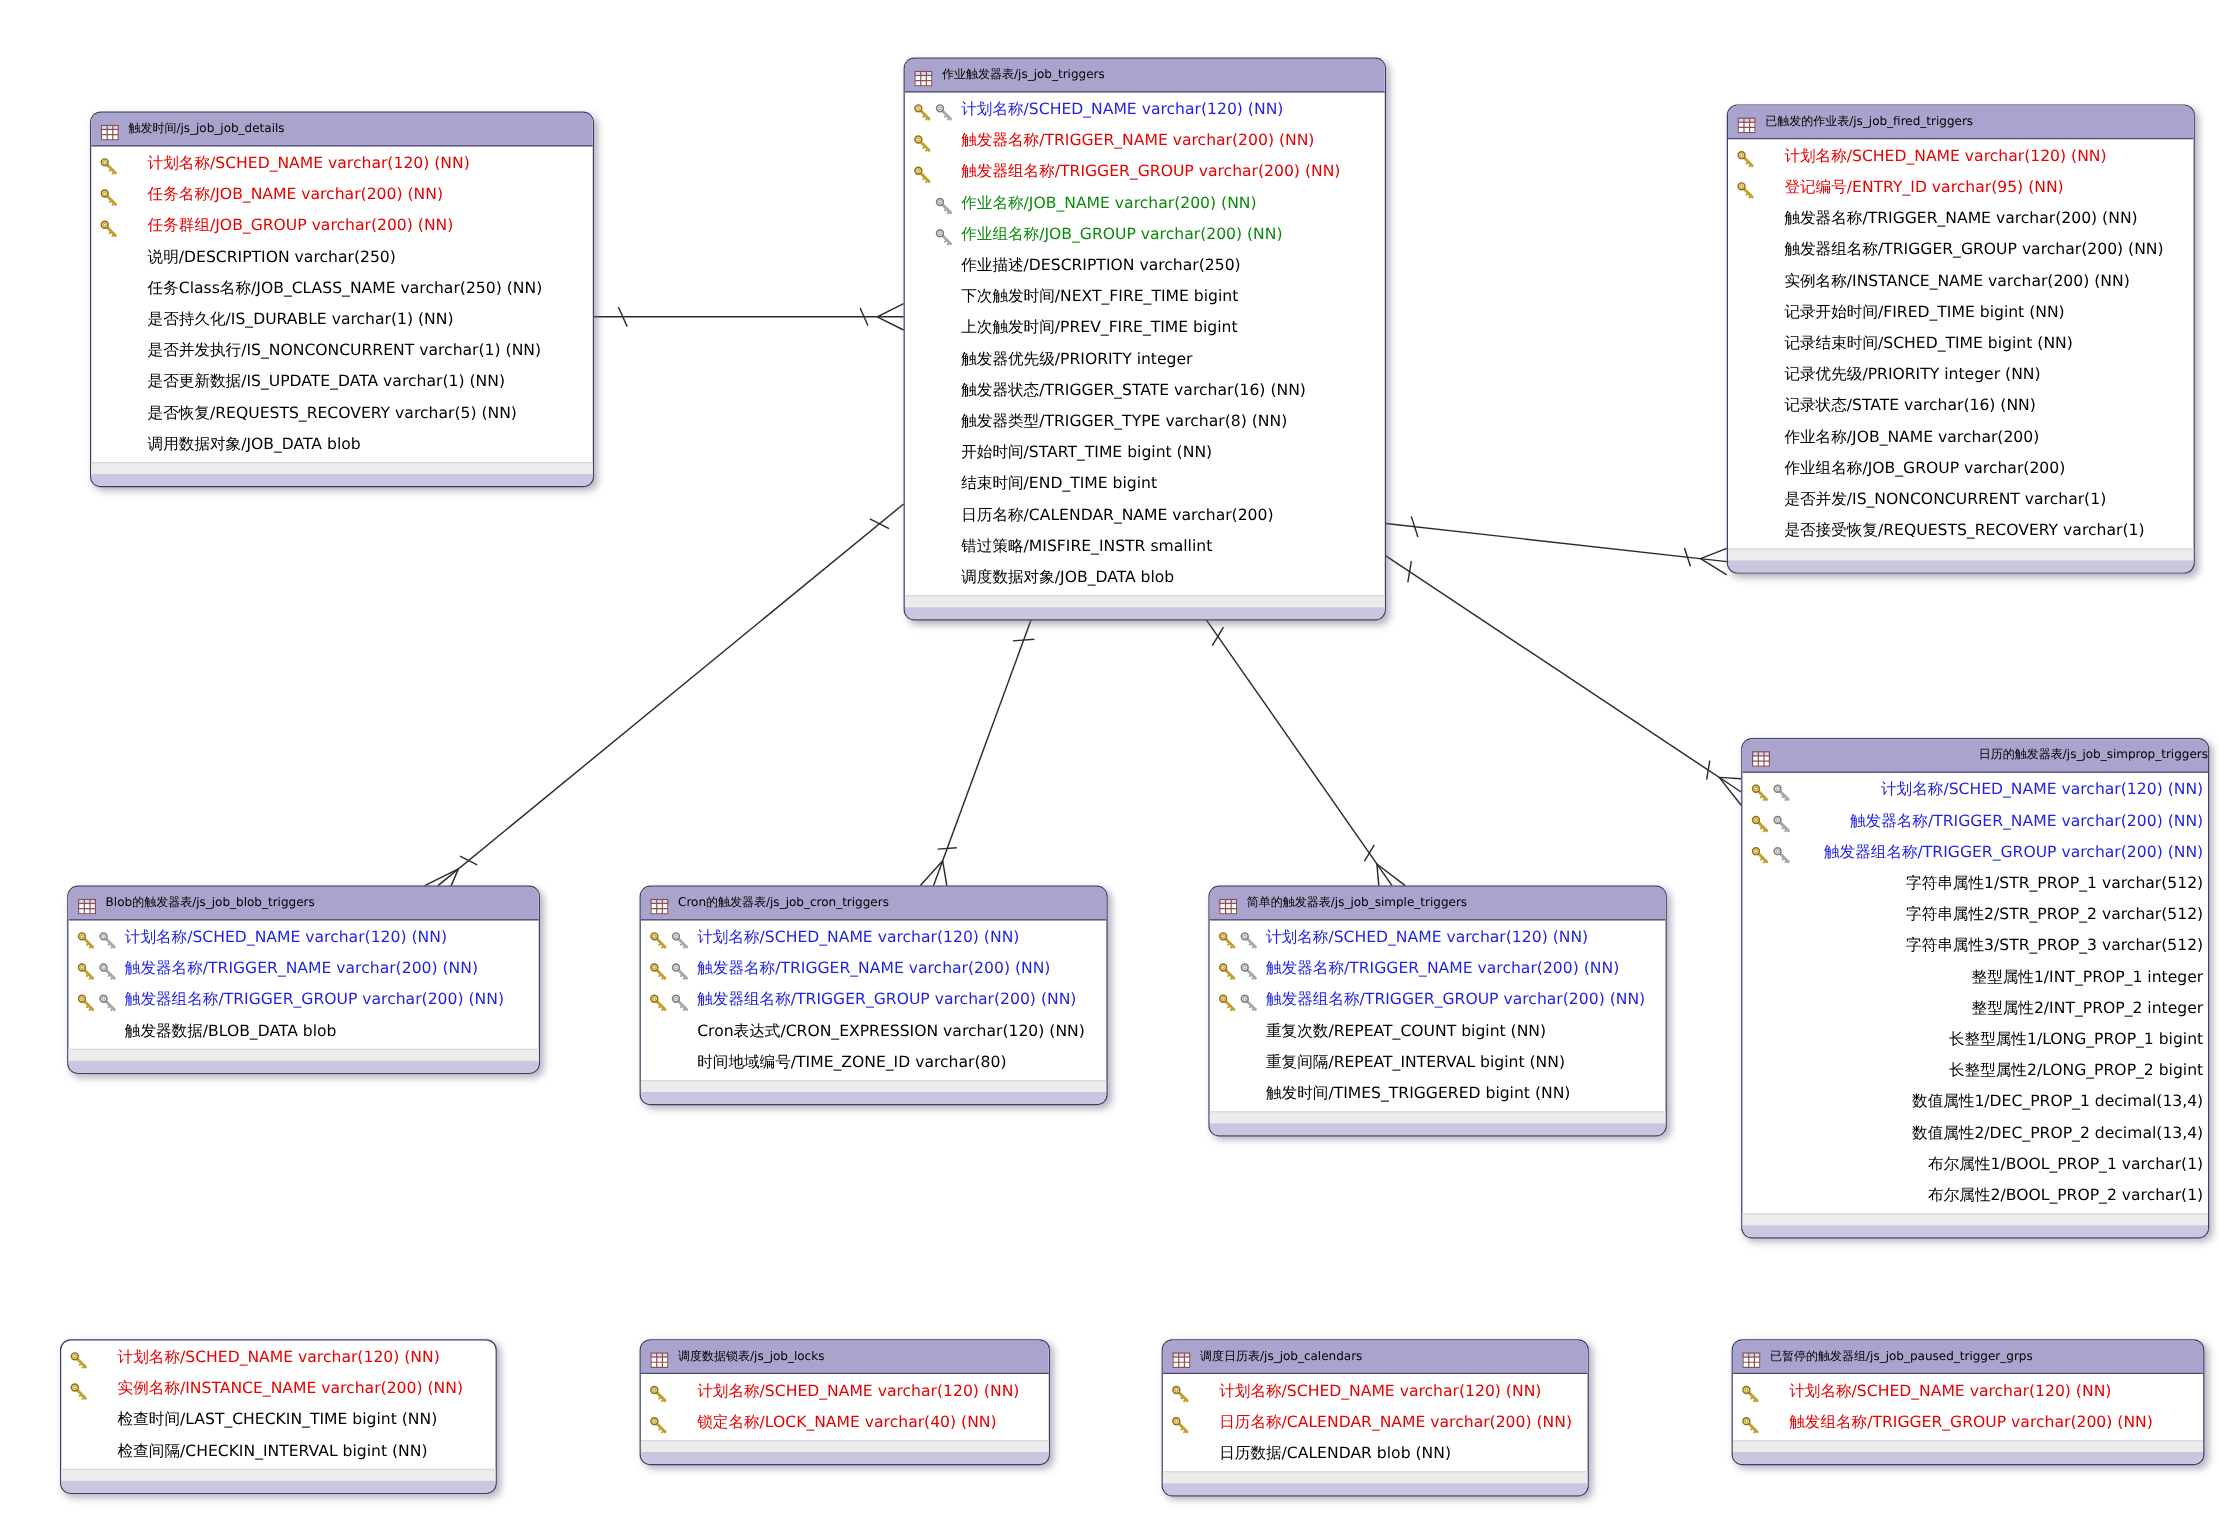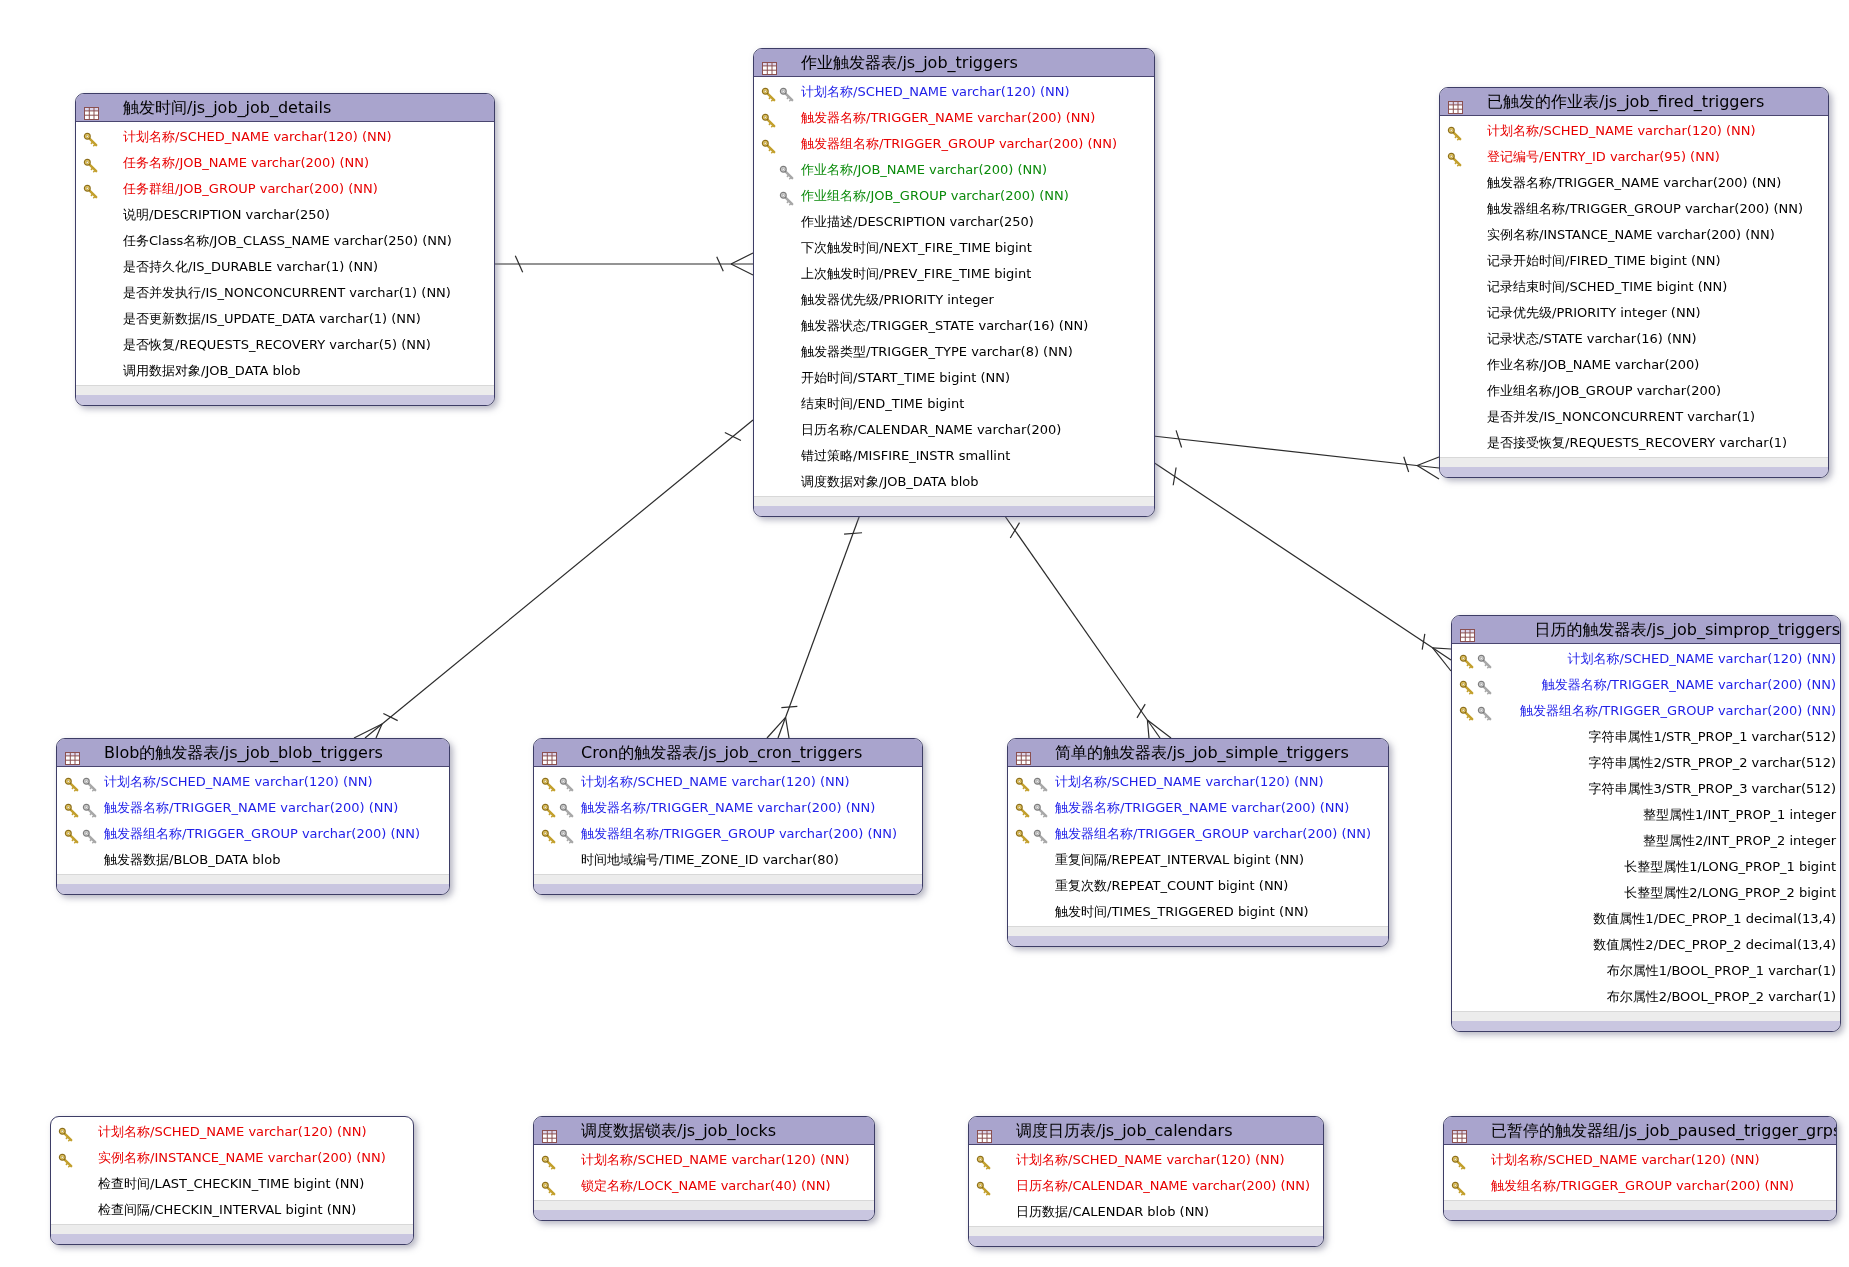--- a/index.html
+++ b/index.html
@@ -8,21 +8,21 @@
   #connectors{position:absolute;left:0;top:0;z-index:0;}
   .etable{
     position:absolute;z-index:1;background:#ffffff;
     border:1.5px solid var(--border-col,#3d3d66);border-radius:9px;
     box-shadow:3px 3px 6px rgba(110,110,135,.5);
     overflow:hidden;
   }
   .thead{
     height:27px;line-height:27px;background:var(--header-col,#a9a4cd);
     border-bottom:1.5px solid #4a4670;position:relative;
-    padding-left:47px;font-size:16px;color:#000;white-space:nowrap;
+    padding-left:31px;font-size:10px;color:#000;white-space:nowrap;
   }
   .ticon{position:absolute;left:8px;top:7px;}
   .tbody{padding:2px 4px 1px 0;}
   .trow{position:relative;height:26px;line-height:26px;padding-left:47px;font-size:13px;white-space:nowrap;}
   .k1{position:absolute;left:7px;top:6px;}
   .k2{position:absolute;left:25px;top:6px;}
   .f-pk{color:var(--pk-col,#e80000);}
   .f-pkfk{color:var(--pkfk-col,#1f1fe8);}
   .f-fk{color:var(--fk-col,#0a8a0a);}
   .f-plain{color:#000;}
@@ -378,20 +378,21 @@
               <line x1="12.2" y1="12.2" x2="10.7" y2="13.7" stroke="#c3a02e" stroke-width="1.6" stroke-linecap="round"></line>
               <circle cx="4.3" cy="4.3" r="2.9" fill="#f0d36a" stroke="#8d6f1c" stroke-width="1.2"></circle>
               <circle cx="4.3" cy="4.3" r="1.1" fill="#ffffff" stroke="#8d6f1c" stroke-width="0.5"></circle>
             </svg></span><span class="k2"><svg width="15" height="15" viewBox="0 0 15 15">
               <line x1="6.1" y1="6.1" x2="13.2" y2="13.2" stroke="#a8a8a8" stroke-width="2.4" stroke-linecap="round"></line>
               <line x1="9.9" y1="9.9" x2="8.4" y2="11.4" stroke="#a8a8a8" stroke-width="1.6" stroke-linecap="round"></line>
               <line x1="12.2" y1="12.2" x2="10.7" y2="13.7" stroke="#a8a8a8" stroke-width="1.6" stroke-linecap="round"></line>
               <circle cx="4.3" cy="4.3" r="2.9" fill="#d9d9d9" stroke="#7d7d7d" stroke-width="1.2"></circle>
               <circle cx="4.3" cy="4.3" r="1.1" fill="#ffffff" stroke="#7d7d7d" stroke-width="0.5"></circle>
             </svg></span><span class="flabel f-pkfk">触发器组名称/TRIGGER_GROUP varchar(200) (NN)</span></div>
+        <div class="trow"><span class="flabel f-plain">Cron表达式/CRON_EXPRESSION varchar(120) (NN)</span></div>
         <div class="trow"><span class="flabel f-plain">时间地域编号/TIME_ZONE_ID varchar(80)</span></div>
       </div>
       <div class="tfoot-gray"></div>
       <div class="tfoot-lav"></div>
     </div>
     <div class="etable" style="left: 1007px; top: 738px; width: 380px;">
       <div class="thead"><span class="ticon"><svg width="15" height="13" viewBox="0 0 15 13">
             <rect x="0.5" y="0.5" width="14" height="12" fill="#ffffff" stroke="#8a5050"></rect>
             <rect x="0.5" y="0.5" width="14" height="3.4" fill="#ddd6ec" stroke="#8a5050"></rect>
             <line x1="5.3" y1="0.5" x2="5.3" y2="12.5" stroke="#8a5050"></line>
@@ -431,22 +432,22 @@
               <line x1="12.2" y1="12.2" x2="10.7" y2="13.7" stroke="#c3a02e" stroke-width="1.6" stroke-linecap="round"></line>
               <circle cx="4.3" cy="4.3" r="2.9" fill="#f0d36a" stroke="#8d6f1c" stroke-width="1.2"></circle>
               <circle cx="4.3" cy="4.3" r="1.1" fill="#ffffff" stroke="#8d6f1c" stroke-width="0.5"></circle>
             </svg></span><span class="k2"><svg width="15" height="15" viewBox="0 0 15 15">
               <line x1="6.1" y1="6.1" x2="13.2" y2="13.2" stroke="#a8a8a8" stroke-width="2.4" stroke-linecap="round"></line>
               <line x1="9.9" y1="9.9" x2="8.4" y2="11.4" stroke="#a8a8a8" stroke-width="1.6" stroke-linecap="round"></line>
               <line x1="12.2" y1="12.2" x2="10.7" y2="13.7" stroke="#a8a8a8" stroke-width="1.6" stroke-linecap="round"></line>
               <circle cx="4.3" cy="4.3" r="2.9" fill="#d9d9d9" stroke="#7d7d7d" stroke-width="1.2"></circle>
               <circle cx="4.3" cy="4.3" r="1.1" fill="#ffffff" stroke="#7d7d7d" stroke-width="0.5"></circle>
             </svg></span><span class="flabel f-pkfk">触发器组名称/TRIGGER_GROUP varchar(200) (NN)</span></div>
+        <div class="trow"><span class="flabel f-plain">重复次数/REPEAT_COUNT bigint (NN)</span></div>
         <div class="trow"><span class="flabel f-plain">重复间隔/REPEAT_INTERVAL bigint (NN)</span></div>
-        <div class="trow"><span class="flabel f-plain">重复次数/REPEAT_COUNT bigint (NN)</span></div>
         <div class="trow"><span class="flabel f-plain">触发时间/TIMES_TRIGGERED bigint (NN)</span></div>
       </div>
       <div class="tfoot-gray"></div>
       <div class="tfoot-lav"></div>
     </div>
     <div class="etable" style="left: 50px; top: 1116px; width: 362px;">
       <div class="tbody">
         <div class="trow"><span class="k1"><svg width="15" height="15" viewBox="0 0 15 15">
               <line x1="6.1" y1="6.1" x2="13.2" y2="13.2" stroke="#c3a02e" stroke-width="2.4" stroke-linecap="round"></line>
               <line x1="9.9" y1="9.9" x2="8.4" y2="11.4" stroke="#c3a02e" stroke-width="1.6" stroke-linecap="round"></line>

